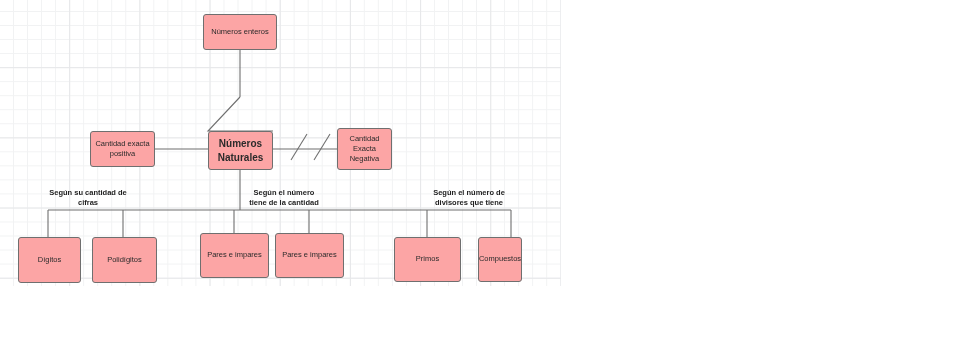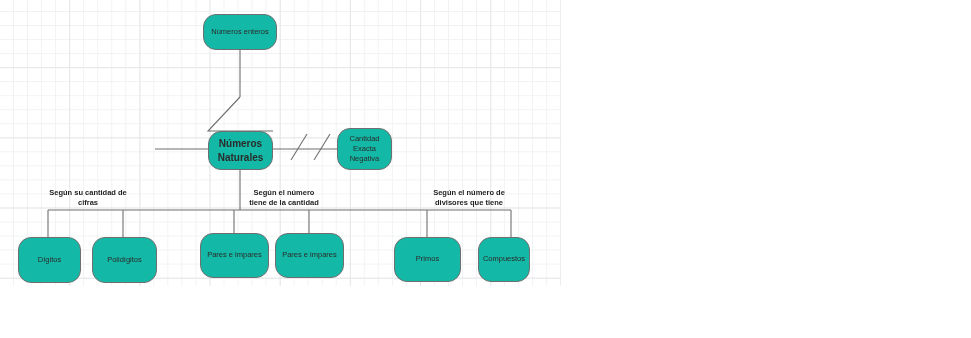--- a/index.html
+++ b/index.html
@@ -43,23 +43,23 @@
     position: absolute;
     left: 0;
     top: 0;
     width: 971px;
     height: 338px;
     pointer-events: none;
   }
   .node {
     position: absolute;
     box-sizing: border-box;
-    background: #14b8a6;
+    background: #fca5a5;
     border: 1px solid #6f6f6f;
-    border-radius: 13px;
+    border-radius: 3px;
     display: flex;
     align-items: center;
     justify-content: center;
     text-align: center;
     color: #2b2b2b;
     font-size: 7.5px;
     line-height: 1.35;
     padding: 2px 3px;
     white-space: pre-line;
   }
@@ -108,32 +108,34 @@
       <line x1="427" y1="210" x2="427" y2="237"></line>
       <line x1="511" y1="210" x2="511" y2="237"></line>
     </g>
   </svg>
 
   <div class="node" style="left:203px; top:14px; width:74px; height:36px;">Números enteros</div>
 
   <div class="node bold" style="left:208px; top:131px; width:65px; height:39px;">Números
 Naturales</div>
 
+  <div class="node" style="left:90px; top:131px; width:65px; height:36px;">Cantidad exacta
+positiva</div>
 
   <div class="node" style="left:337px; top:128px; width:55px; height:42px;">Cantidad
 Exacta
 Negativa</div>
 
   <div class="grp-label" style="left:28px; top:188px; width:120px;">Según su cantidad de
 cifras</div>
   <div class="grp-label" style="left:226px; top:188px; width:116px;">Según el número
 tiene de la cantidad</div>
   <div class="grp-label" style="left:407px; top:188px; width:124px;">Según el número de
 divisores que tiene</div>
 
   <div class="node" style="left:18px; top:237px; width:63px; height:46px;">Dígitos</div>
   <div class="node" style="left:92px; top:237px; width:65px; height:46px;">Polidígitos</div>
   <div class="node" style="left:200px; top:233px; width:69px; height:45px;">Pares e impares</div>
   <div class="node" style="left:275px; top:233px; width:69px; height:45px;">Pares e impares</div>
   <div class="node" style="left:394px; top:237px; width:67px; height:45px;">Primos</div>
-  <div class="node" style="left:478px; top:237px; width:52px; height:45px;">Compuestos</div>
+  <div class="node" style="left:478px; top:237px; width:44px; height:45px;">Compuestos</div>
 
 </div>
 
 </body></html>

